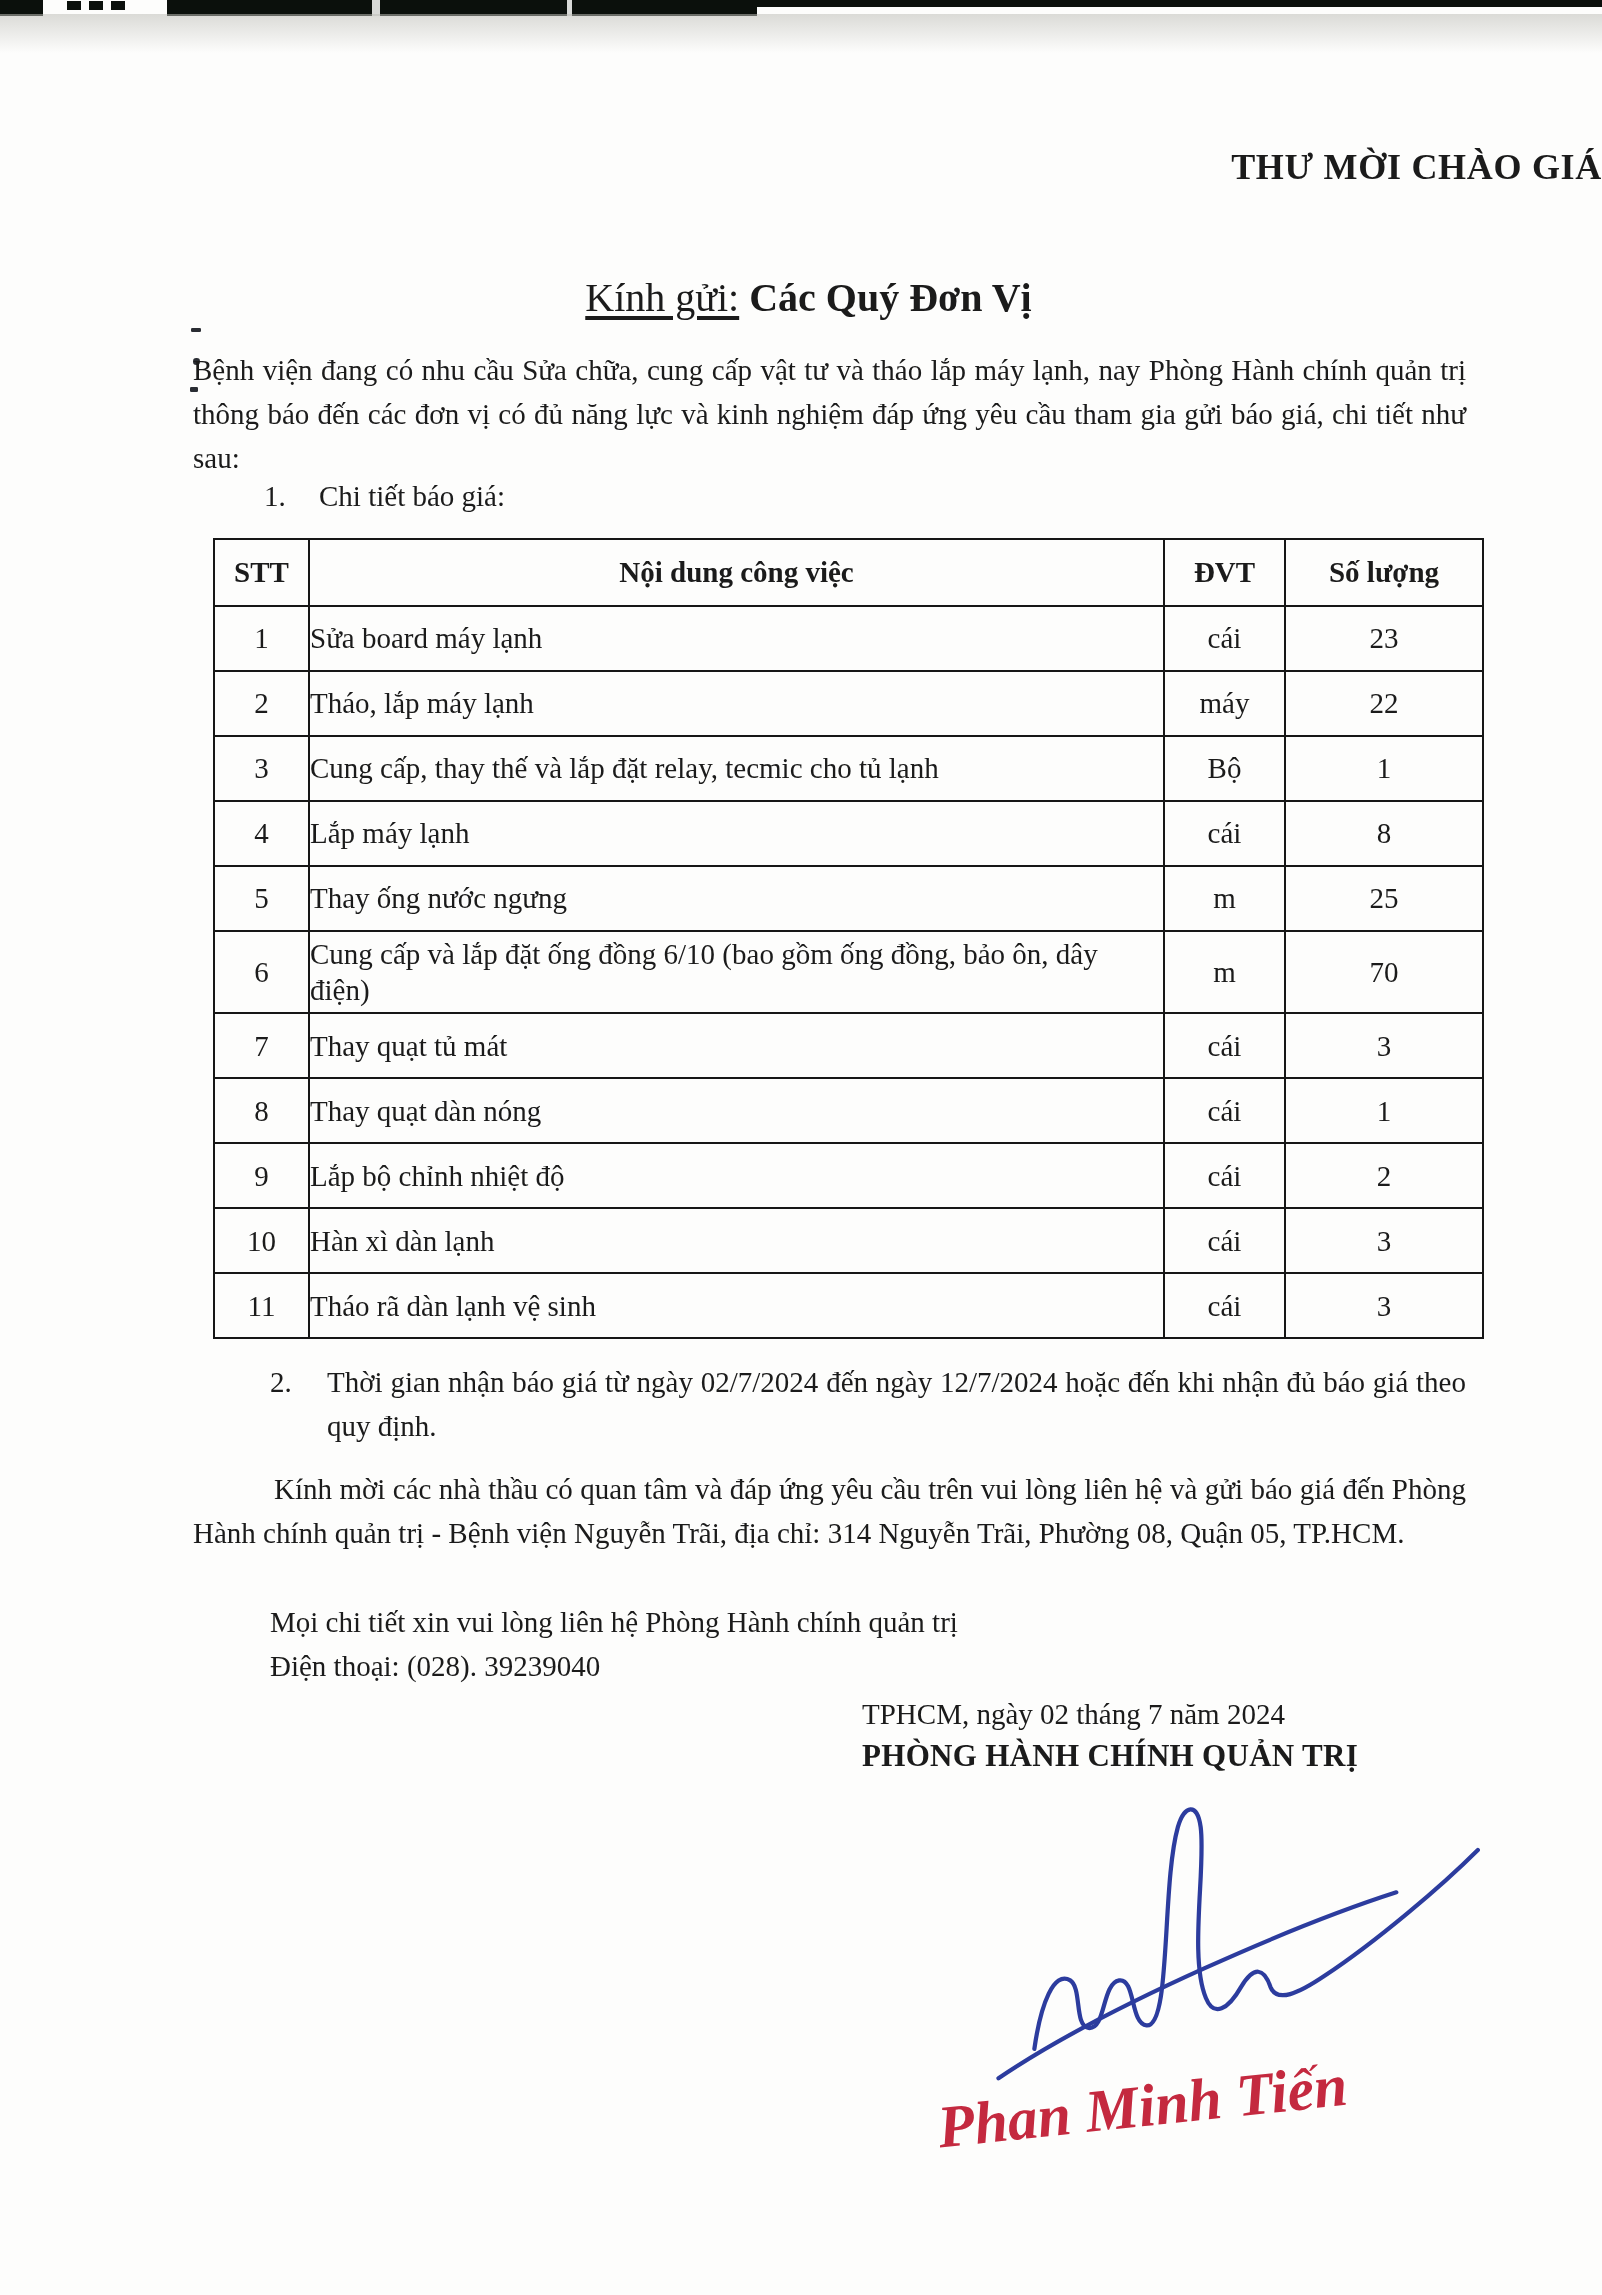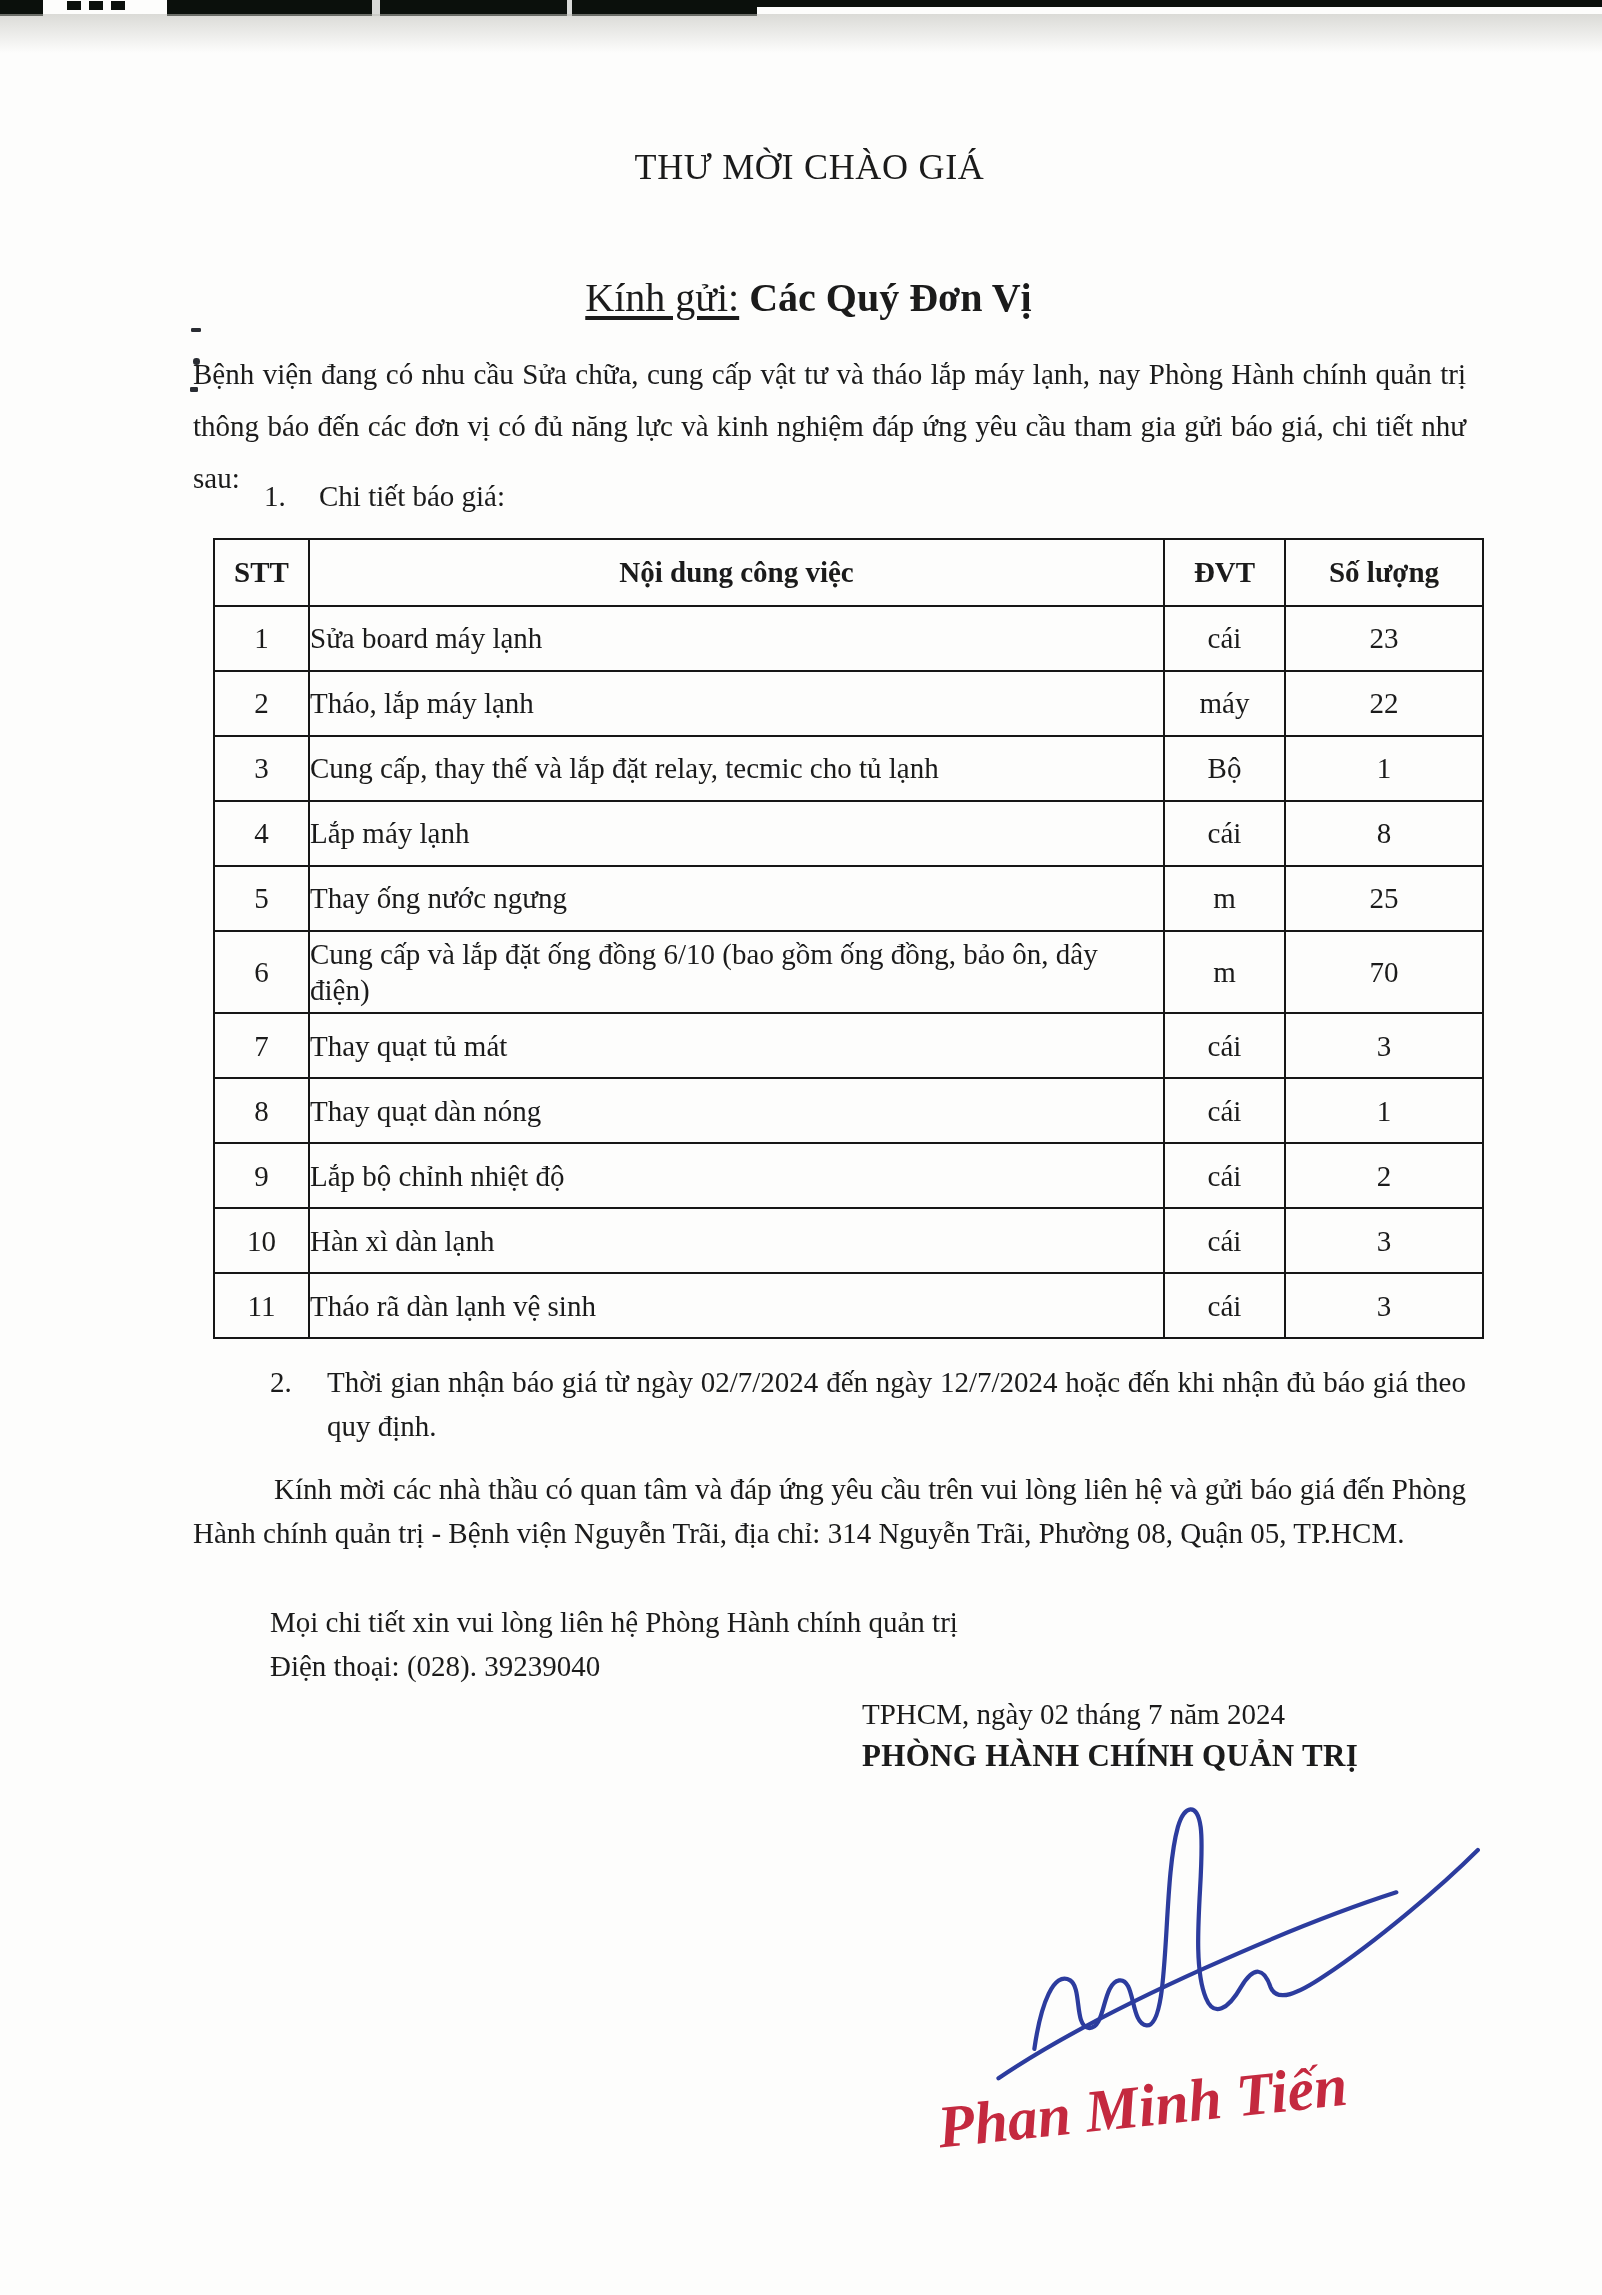--- a/index.html
+++ b/index.html
@@ -14,27 +14,27 @@
   
   .band-left{position:absolute;left:0;top:0;width:757px;height:15.7px;background:var(--band,#0b100c);}
   .band-right{position:absolute;left:757px;top:0;width:845px;height:6.5px;background:var(--band,#0b100c);}
   .band-gap{position:absolute;left:43px;top:0;width:124px;height:17px;background:#fdfdfc;}
   .band-dash{position:absolute;top:1.3px;width:14.4px;height:8.5px;background:var(--band,#0b100c);}
   .band-notch{position:absolute;top:0;width:7.8px;height:17px;background:#fdfdfc;opacity:.85;}
   .scan-shadow{position:absolute;left:0;top:14.4px;width:100%;height:39px;
     background:linear-gradient(180deg, rgba(190,190,184,.55), rgba(255,255,255,0));}
   .margin-mark{position:absolute;background:#2a2d33;border-radius:1.3px;}
   
-  .title{position:absolute;left:0;right:0;top:146px;text-align:center;
-    font-size:36px;font-weight:normal;letter-spacing:0.7px;margin-left:17px;}
+  .title{position:absolute;left:0;right:0;top:146px;text-align:right;
+    font-size:36px;font-weight:bold;letter-spacing:0.7px;margin-left:17px;}
   .salutation{position:absolute;left:0;right:0;top:274px;text-align:center;font-size:40px;padding-left:15px;}
   .salutation .lbl{text-decoration:underline;text-underline-offset:4.6px;}
   .salutation .rcp{font-weight:bold;}
   .intro{position:absolute;left:193px;width:1273px;top:348px;
-    font-size:29px;line-height:52px;text-align:justify;}
+    font-size:29px;line-height:44px;text-align:justify;}
   .item1{position:absolute;left:264px;top:480px;font-size:29px;}
   .item1 .num{display:inline-block;width:55px;}
   
   table.quote{position:absolute;left:213px;top:538px;width:1268px;
     border-collapse:collapse;table-layout:fixed;font-size:29px;}
   table.quote col.c-stt{width:95px;}
   table.quote col.c-work{width:855px;}
   table.quote col.c-unit{width:121px;}
   table.quote col.c-qty{width:198px;}
   table.quote th,table.quote td{

